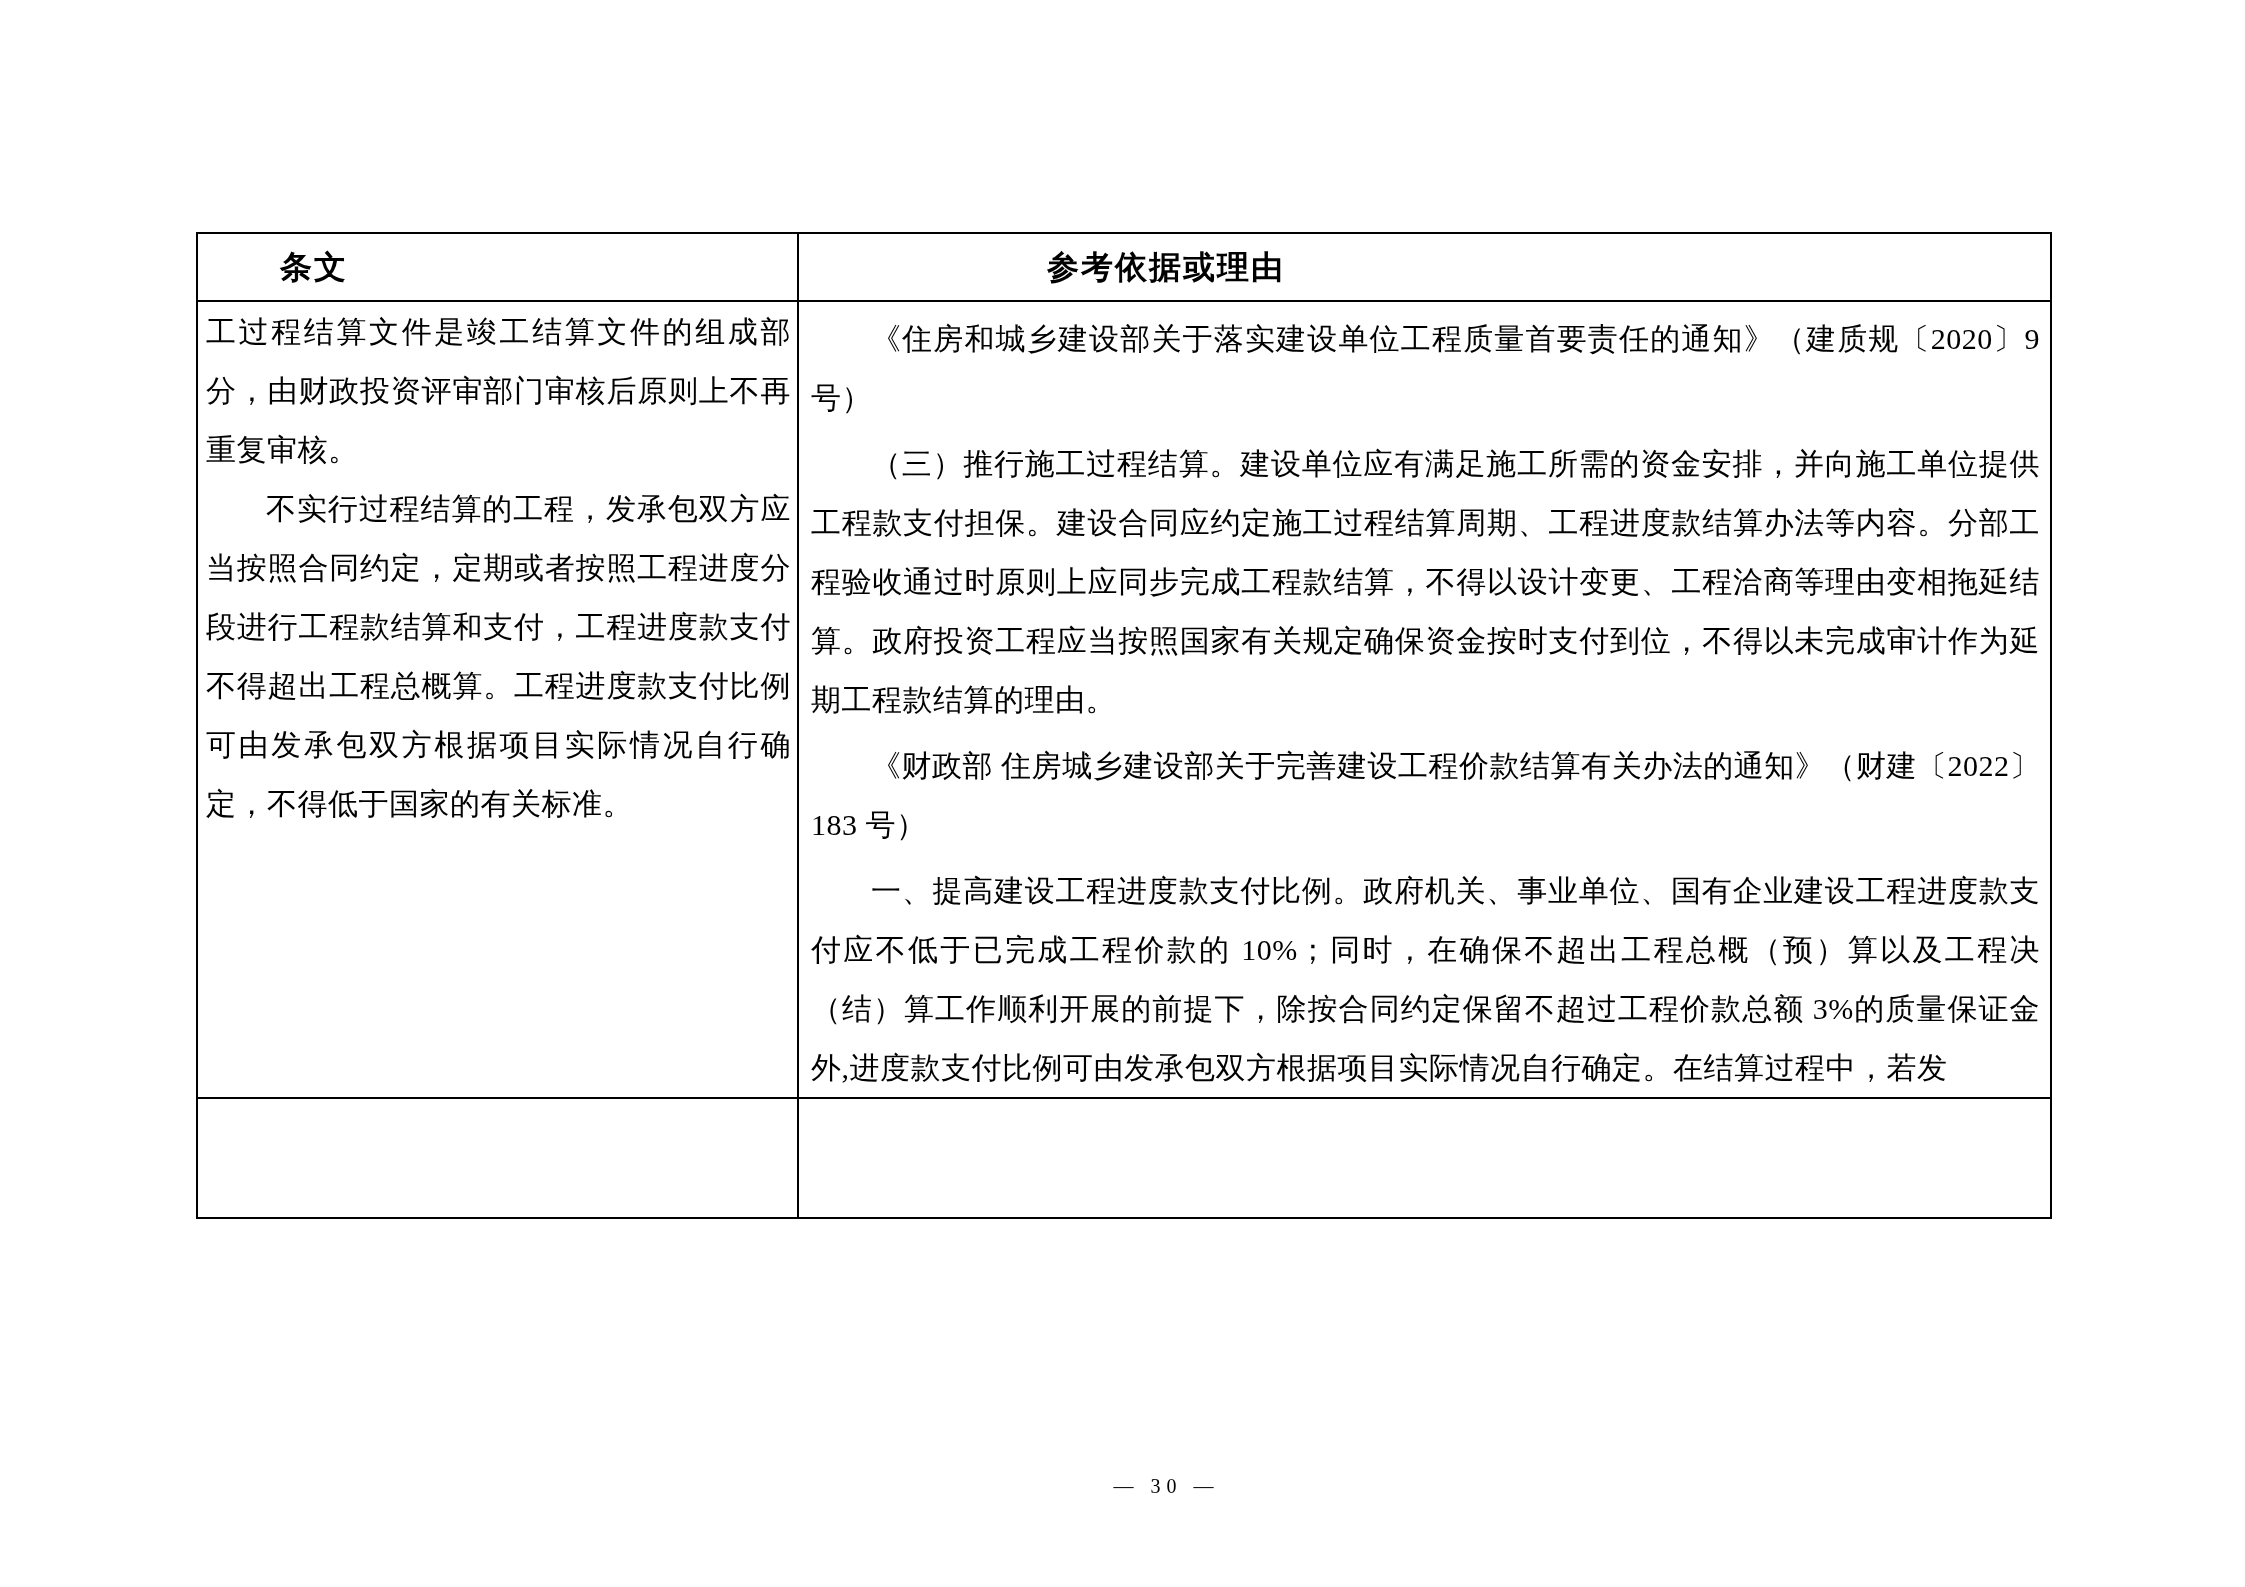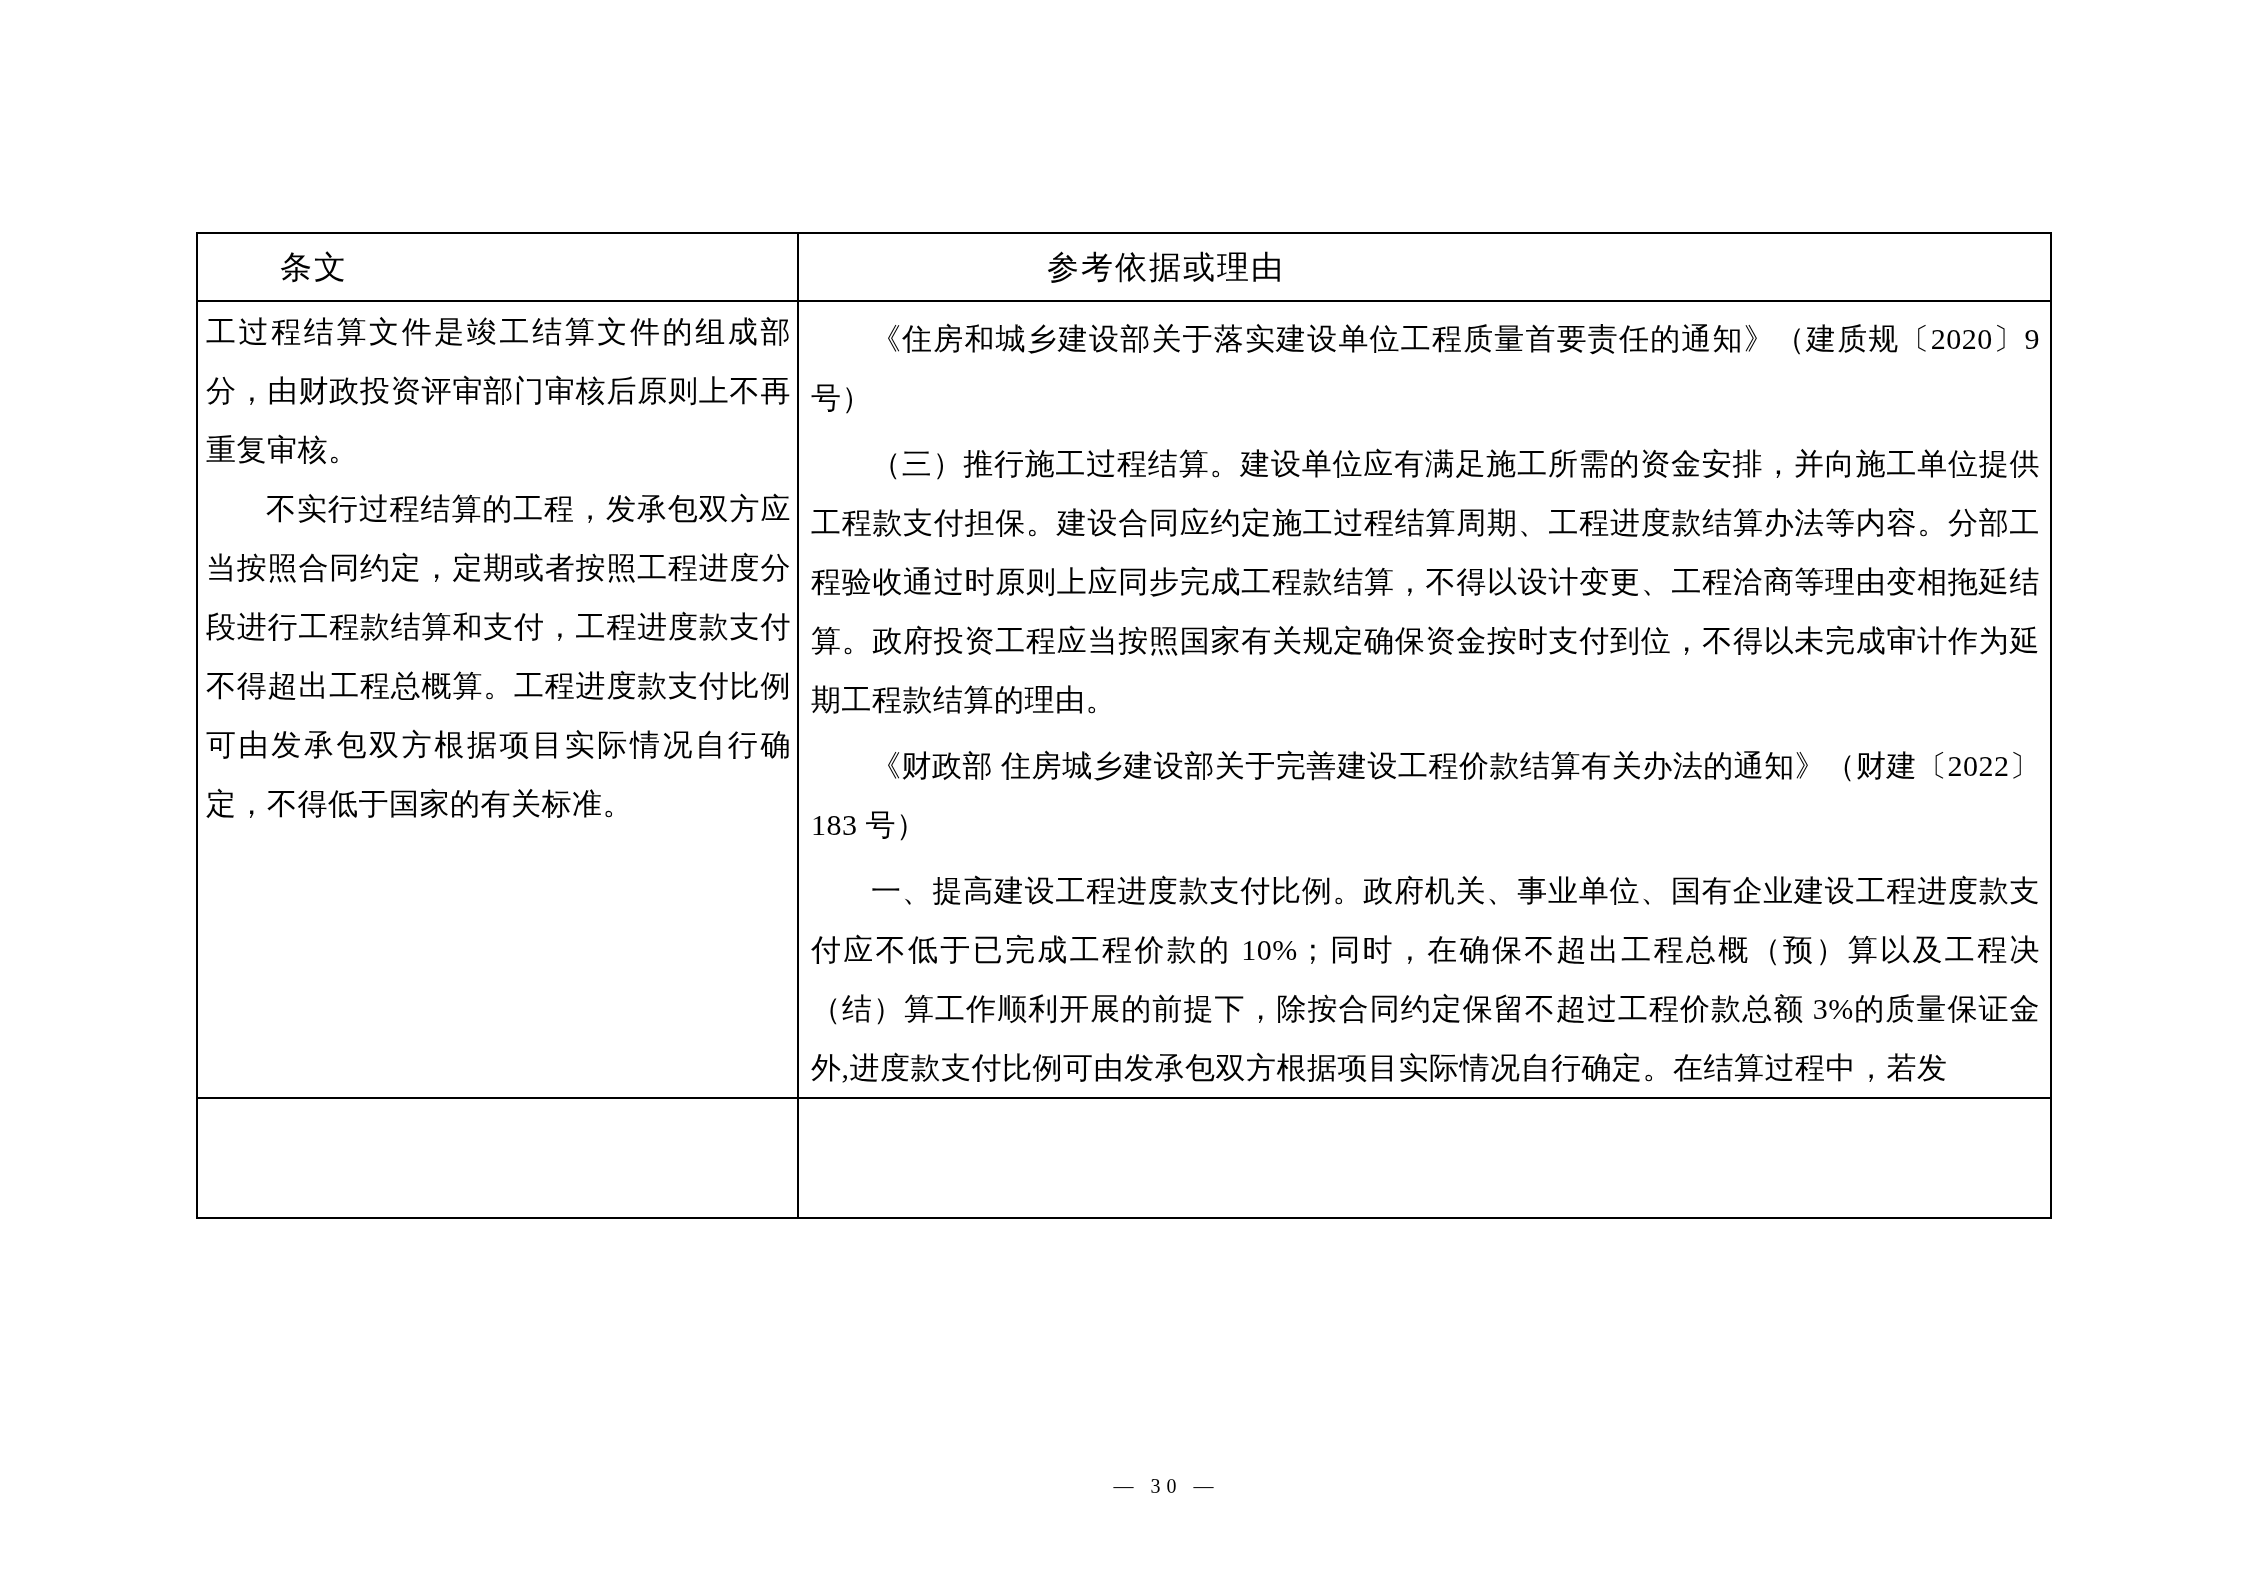--- a/index.html
+++ b/index.html
@@ -43,21 +43,21 @@
   .col-article { width: 540px; }
   .col-basis   { width: 1126px; }
 
   .head-cell {
     height: 66px;
     text-align: left;
   }
 
   .head-text {
     font-size: 32px;
-    font-weight: normal;
+    font-weight: bold;
     line-height: 66px;
     letter-spacing: 2px;
   }
 
   .head-article .head-text {
     padding-left: 82px;
   }
 
   .head-basis .head-text {
     padding-left: 248px;

